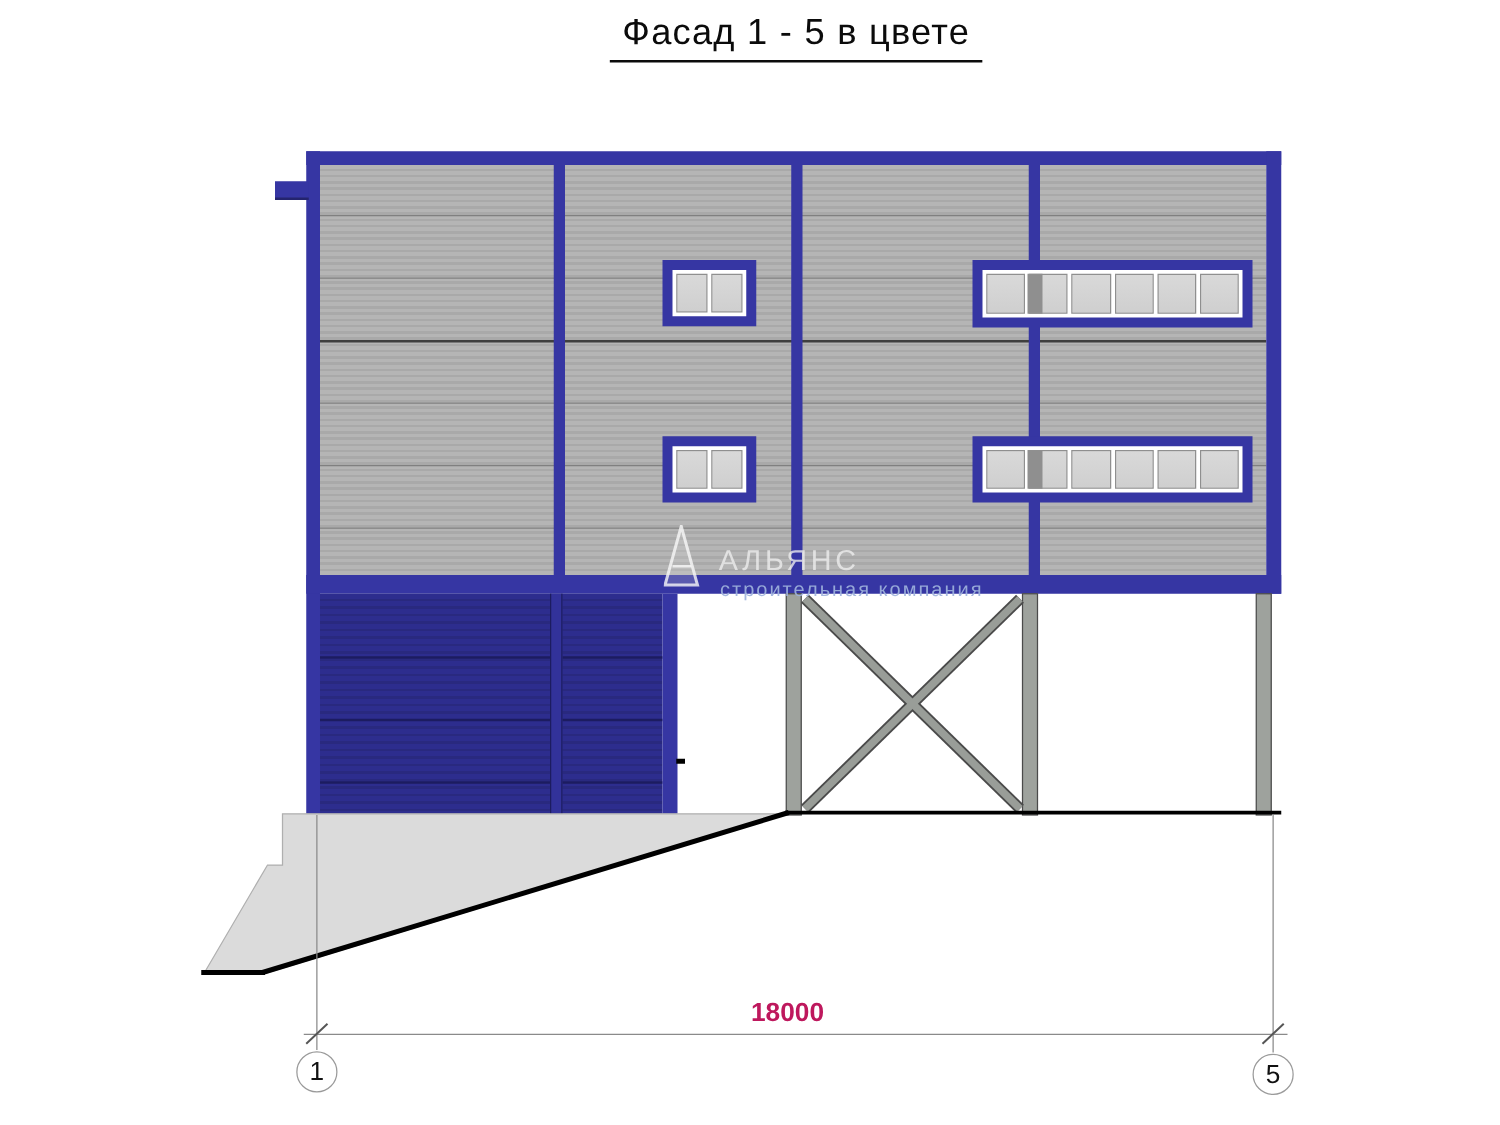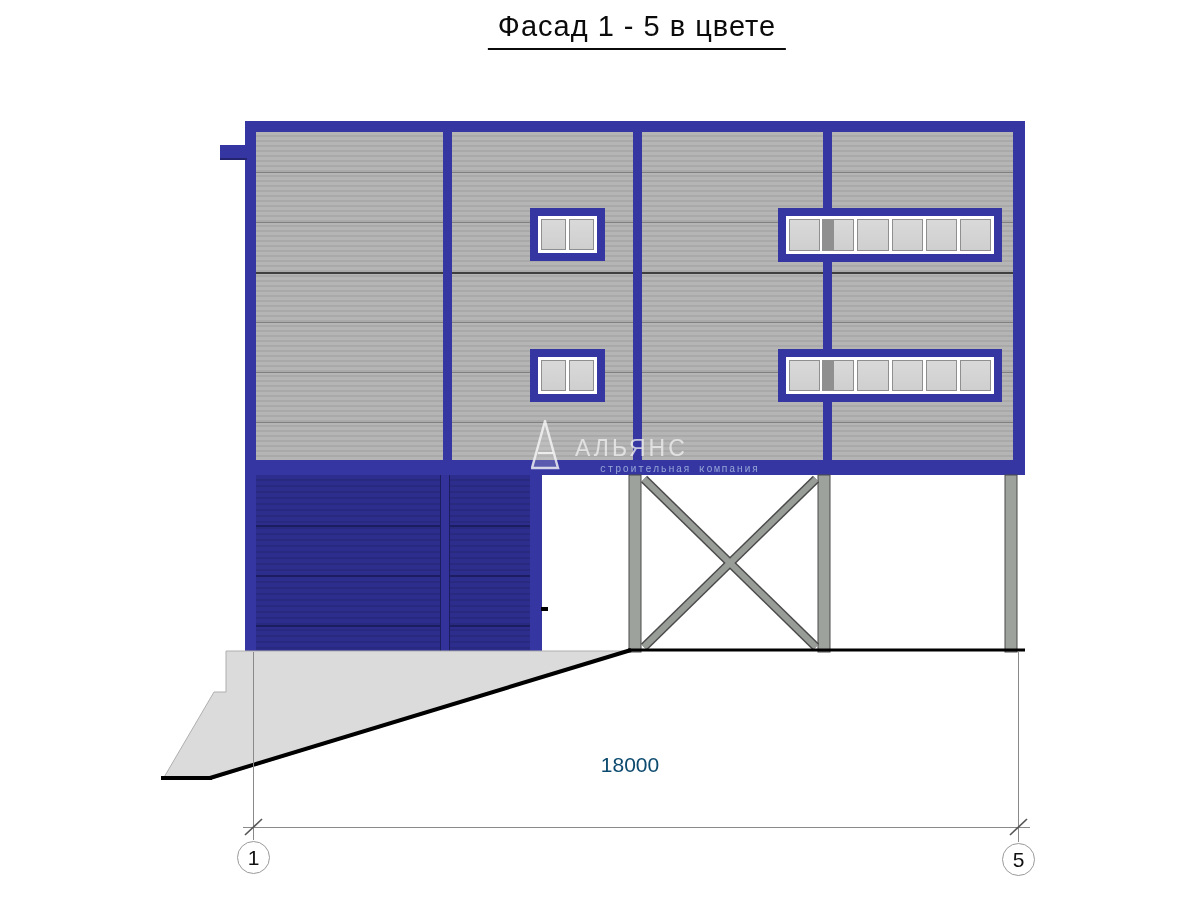--- a/index.html
+++ b/index.html
@@ -62,28 +62,28 @@
   #gate-right-strip{left:530px;top:475px;width:12px;height:176px;background:var(--trim-blue);}
   #gate-handle{left:541px;top:607px;width:7px;height:4px;background:#000;}
 
   
   #watermark{pointer-events:none;}
   #wm-name{
     position:absolute;left:575px;top:435px;font-size:23px;font-weight:normal;
     letter-spacing:3px;color:rgba(238,238,238,0.78);white-space:nowrap;
   }
   #wm-tagline{
-    position:absolute;left:600px;top:464px;font-size:10px;letter-spacing:1.6px;
-    color:rgba(158,178,220,0.92);white-space:nowrap;font-family:Liberation Mono, monospace;
+    position:absolute;left:576px;top:464px;font-size:16px;letter-spacing:1.6px;
+    color:rgba(158,178,220,0.92);white-space:nowrap;
   }
 
   
   #dim-label{
-    position:absolute;left:540px;top:753px;width:180px;text-align:center;
-    font-size:21px;color:#0c4a6e;
+    position:absolute;left:540px;top:799px;width:180px;text-align:center;
+    font-size:21px;color:#be185d;font-weight:bold;
   }
   .axis-bubble{
     position:absolute;width:33px;height:33px;border:1.5px solid #9A9A9A;border-radius:50%;
     background:#fff;display:flex;align-items:center;justify-content:center;
     font-size:21px;color:#111;box-sizing:border-box;
   }
   #axis-bubble-1{left:237px;top:841px;}
   #axis-bubble-5{left:1002px;top:843px;}
 
   svg{position:absolute;left:0;top:0;}

